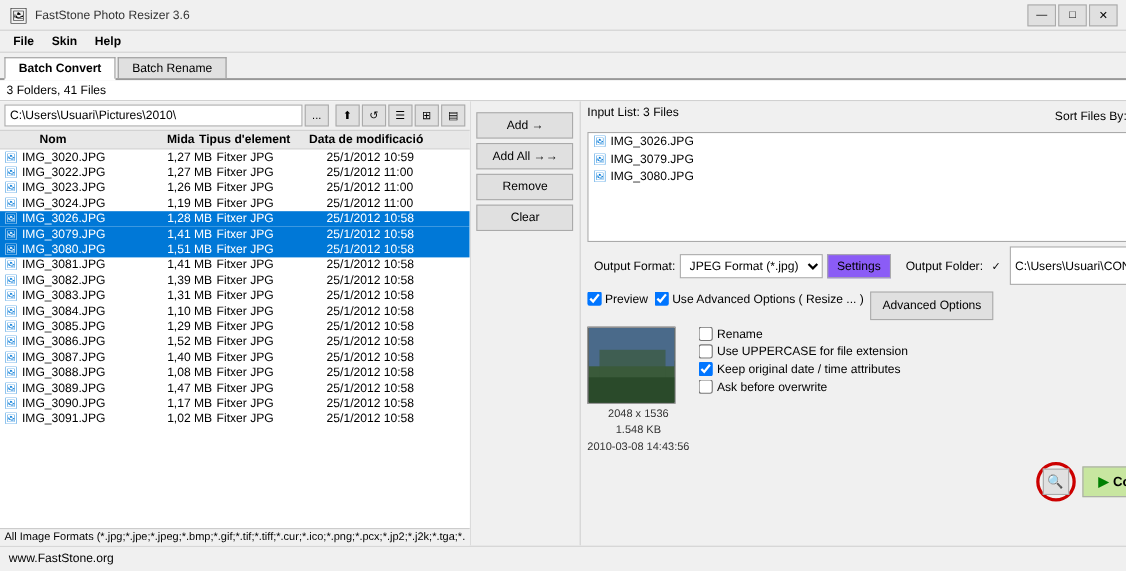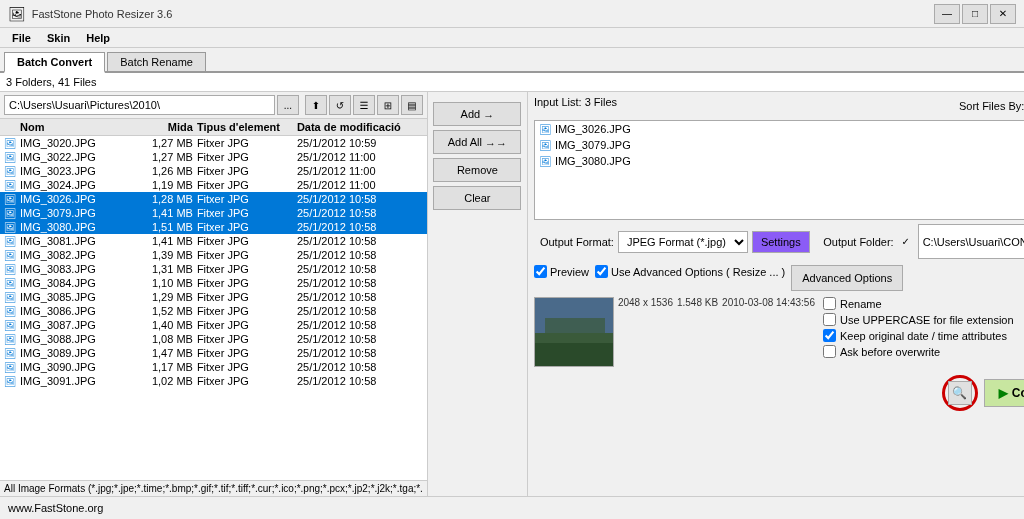--- a/index.html
+++ b/index.html
@@ -32,21 +32,21 @@
     
     .left-panel { width: 535px; display: flex; flex-direction: column; border-right: 1px solid #ccc; background: #fff; }
 
     .path-bar { display: flex; align-items: center; padding: 3px 4px; background: #f0f0f0; border-bottom: 1px solid #ccc; gap: 2px; }
     .path-input { flex: 1; height: 20px; border: 1px solid #aaa; padding: 1px 4px; font-size: 11px; }
     .path-btn { width: 22px; height: 20px; background: #e0e0e0; border: 1px solid #aaa; cursor: pointer; font-size: 10px; display: flex; align-items: center; justify-content: center; }
     .toolbar-icons { display: flex; gap: 2px; margin-left: 4px; }
     .toolbar-icon { width: 22px; height: 20px; background: #e0e0e0; border: 1px solid #aaa; cursor: pointer; display: flex; align-items: center; justify-content: center; font-size: 10px; }
 
     
-    .file-list-header { display: flex; background: #e8e8e8; border-bottom: 1px solid #ccc; font-size: 11px; font-weight: bold; padding: 2px 0; }
+    .file-list-header { display: flex; background: #e8e8e8; border-bottom: 1px solid #ccc; font-size: 11px; font-weight: bold; padding: 2px 16px; }
     .col-name { flex: 1; padding-left: 20px; }
     .col-size { width: 70px; text-align: right; padding-right: 4px; }
     .col-type { width: 100px; }
     .col-date { width: 130px; }
 
     .file-list { flex: 1; overflow-y: auto; overflow-x: hidden; background: #fff; }
     .file-item { display: flex; align-items: center; padding: 1px 0; cursor: pointer; font-size: 11px; }
     .file-item.selected { background: #0078d7; color: white; }
     .file-icon { width: 20px; text-align: center; font-size: 10px; color: #0078d7; flex-shrink: 0; }
     .file-item.selected .file-icon { color: white; }
@@ -76,21 +76,21 @@
     
     .output-section { padding: 4px 6px; display: flex; flex-direction: row; gap: 4px; }
     .output-row { display: flex; align-items: center; gap: 4px; font-size: 11px; }
     .output-label { width: 80px; text-align: right; font-size: 11px; }
     .output-select { flex: 1; height: 22px; font-size: 11px; border: 1px solid #aaa; background: #fff; padding: 0 4px; }
     .output-input { flex: 1; height: 35px; font-size: 11px; border: 1px solid #aaa; background: #fff; padding: 0 4px; }
     .settings-btn, .browse-btn { height: 22px; padding: 0 8px; background: #8b5cf6; border: 1px solid #aaa; cursor: pointer; font-size: 11px; }
 
     
     .preview-section { display: flex; padding: 4px 6px; gap: 8px; }
-    .preview-left { display: flex; flex-direction: row; gap: 4px; }
+    .preview-left { display: flex; flex-direction: column; gap: 4px; }
     .preview-thumb { width: 80px; height: 70px; background: #333; border: 1px solid #aaa; overflow: hidden; }
     .preview-info { font-size: 10px; color: #333; text-align: center; }
     .preview-right { flex: 1; display: flex; flex-direction: column; gap: 3px; }
     .checkbox-row { display: flex; align-items: center; gap: 4px; font-size: 11px; }
     .checkbox-row input[type=checkbox] { margin: 0; }
     .advanced-btn { height: 26px; padding: 0 10px; background: #e0e0e0; border: 1px solid #aaa; cursor: pointer; font-size: 11px; }
 
     
     .convert-row { display: flex; align-items: center; justify-content: flex-end; padding: 4px 6px 4px 6px; gap: 6px; }
     .convert-btn { height: 28px; padding: 0 14px; background: #c8e6a0; border: 1px solid #aaa; cursor: pointer; font-size: 12px; font-weight: bold; display: flex; align-items: center; gap: 4px; }
@@ -277,21 +277,21 @@
   </div>
           <div class="file-item">
     <span class="file-icon">🖼</span>
     <span class="file-name">IMG_3091.JPG</span>
     <span class="file-size">1,02 MB</span>
     <span class="file-type">Fitxer JPG</span>
     <span class="file-date">25/1/2012 10:58</span>
   </div>
         </div>
 
-      <div class="format-bar">All Image Formats (*.jpg;*.jpe;*.time;*.bmp;*.gif;*.tif;*.tiff;*.cur;*.ico;*.png;*.pcx;*.jp2;*.j2k;*.tga;*.</div>
+      <div class="format-bar">All Image Formats (*.jpg;*.jpe;*.jpeg;*.bmp;*.gif;*.tif;*.tiff;*.cur;*.ico;*.png;*.pcx;*.jp2;*.j2k;*.tga;*.</div>
     </div>
 
     <div class="mid-buttons">
       <button class="mid-btn">Add →</button>
       <button class="mid-btn">Add All →→</button>
       <button class="mid-btn">Remove</button>
       <button class="mid-btn">Clear</button>
     </div>
 
     <div class="right-panel">

